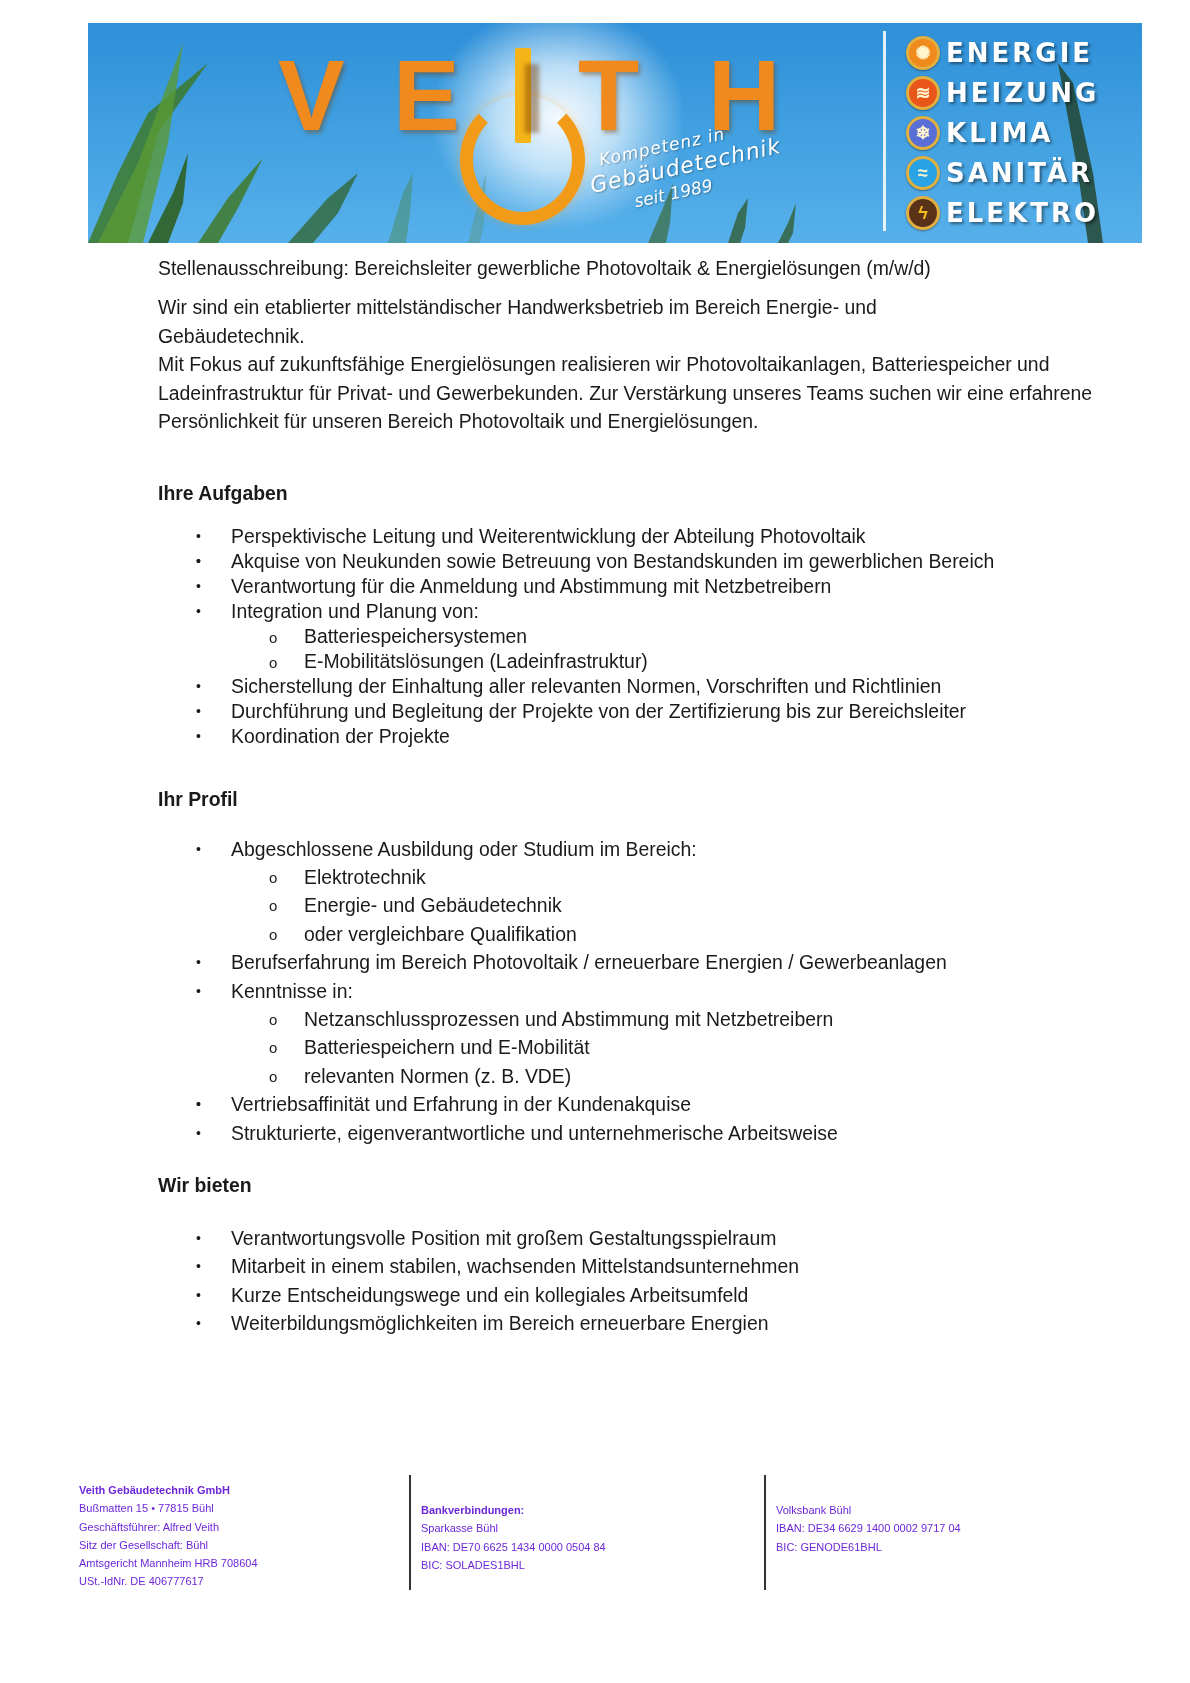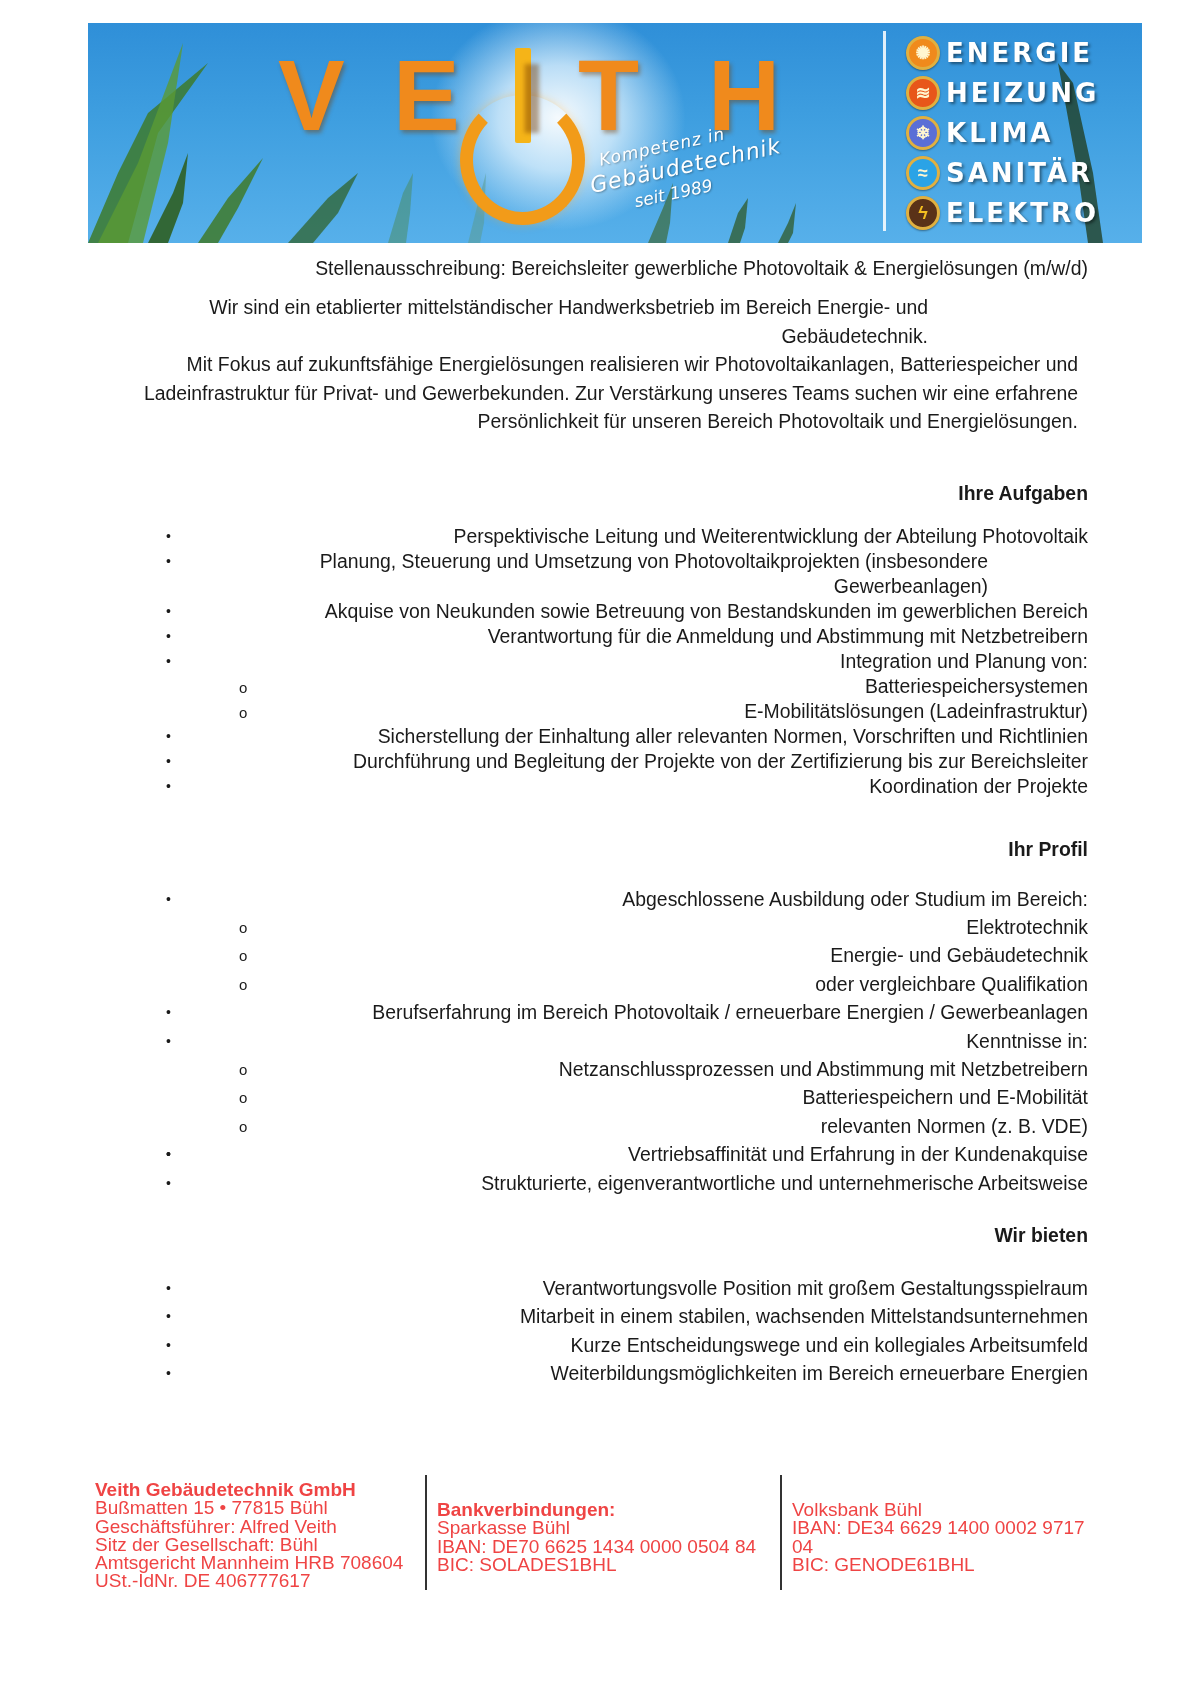--- a/index.html
+++ b/index.html
@@ -53,35 +53,35 @@
     font-size: 18px; color: #fff6d0; font-weight: bold; flex: none;
     box-shadow: 0 1px 2px rgba(0,0,0,0.4);
   }
   .service .label {
     margin-left: 6px; font-family: "DejaVu Sans", sans-serif; font-weight: bold;
     font-size: 26px; color: #ffffff; letter-spacing: 3px;
     text-shadow: 2px 2px 3px rgba(0,0,0,0.45);
   }
 
   
-  .content { position: absolute; left: 128px; top: 254px; width: 960px; font-size: 19.4px; line-height: 28.5px; text-align: right; }
+  .content { position: absolute; left: 158px; top: 254px; width: 960px; font-size: 19.4px; line-height: 28.5px; }
   .job-title { font-size: 19.4px; line-height: 28px; }
   .intro { margin-top: 11px; }
   .intro p { line-height: 28.5px; }
   .section-heading { font-weight: bold; font-size: 19.4px; line-height: 28px; }
   ul.lvl1 { list-style: none; }
   ul.lvl1 > li { position: relative; padding-left: 73px; line-height: 25px; }
   ul.lvl1 > li > .bullet { position: absolute; left: 38px; top: 0; font-size: 14px; }
   ul.lvl2 { list-style: none; }
   ul.lvl2 > li { position: relative; padding-left: 73px; line-height: 25px; }
   ul.lvl2 > li > .bullet { position: absolute; left: 38px; top: 1px; font-size: 15px; }
   .profil ul.lvl1 > li, .profil ul.lvl2 > li, .bieten ul.lvl1 > li { line-height: 28.4px; }
 
   
-  .footer { position: absolute; left: 95px; top: 1475px; width: 1000px; height: 120px; font-size: 19px; line-height: 18.3px; color: #ef4444; }
+  .footer { position: absolute; left: 79px; top: 1475px; width: 1000px; height: 120px; font-size: 11px; line-height: 18.3px; color: #6d28d9; }
   .footer .col { position: absolute; top: 0; }
   .footer .col1 { left: 0; top: 6px; }
   .footer .col2 { left: 342px; top: 26px; }
   .footer .col3 { left: 697px; top: 26px; }
   .footer .vline { position: absolute; top: 0; width: 1.5px; height: 115px; background: #333; }
   .footer .v1 { left: 330px; }
   .footer .v2 { left: 685px; }
   .bold { font-weight: bold; }
 </style>
 </head>
@@ -149,21 +149,21 @@
   <div class="job-title">Stellenausschreibung: Bereichsleiter gewerbliche Photovoltaik &amp; Energielösungen (m/w/d)</div>
 
   <div class="intro">
     <p style="width:800px">Wir sind ein etablierter mittelständischer Handwerksbetrieb im Bereich Energie- und Gebäudetechnik.</p>
     <p style="width:950px">Mit Fokus auf zukunftsfähige Energielösungen realisieren wir Photovoltaikanlagen, Batteriespeicher und Ladeinfrastruktur für Privat- und Gewerbekunden. Zur Verstärkung unseres Teams suchen wir eine erfahrene Persönlichkeit für unseren Bereich Photovoltaik und Energielösungen.</p>
   </div>
 
   <div class="section-heading" style="margin-top:43px">Ihre Aufgaben</div>
   <ul class="lvl1" style="margin-top:17px">
     <li><span class="bullet">•</span><span>Perspektivische Leitung und Weiterentwicklung der Abteilung Photovoltaik</span></li>
-    <li style="width:860px"><span class="bullet">•</span><span>Planung, Steuerung und Umsetzung von Photovoltaikprojekten (insbesondere Gewerbeanlagen)</span></li>
+    <li style="width:860px"><span class="bullet">•</span></li>
     <li><span class="bullet">•</span><span>Akquise von Neukunden sowie Betreuung von Bestandskunden im gewerblichen Bereich</span></li>
     <li><span class="bullet">•</span><span>Verantwortung für die Anmeldung und Abstimmung mit Netzbetreibern</span></li>
     <li><span class="bullet">•</span><span>Integration und Planung von:</span>
       <ul class="lvl2">
         <li><span class="bullet">o</span><span>Batteriespeichersystemen</span></li>
         <li><span class="bullet">o</span><span>E-Mobilitätslösungen (Ladeinfrastruktur)</span></li>
       </ul>
     </li>
     <li><span class="bullet">•</span><span>Sicherstellung der Einhaltung aller relevanten Normen, Vorschriften und Richtlinien</span></li>
     <li><span class="bullet">•</span><span>Durchführung und Begleitung der Projekte von der Zertifizierung bis zur Bereichsleiter</span></li>

